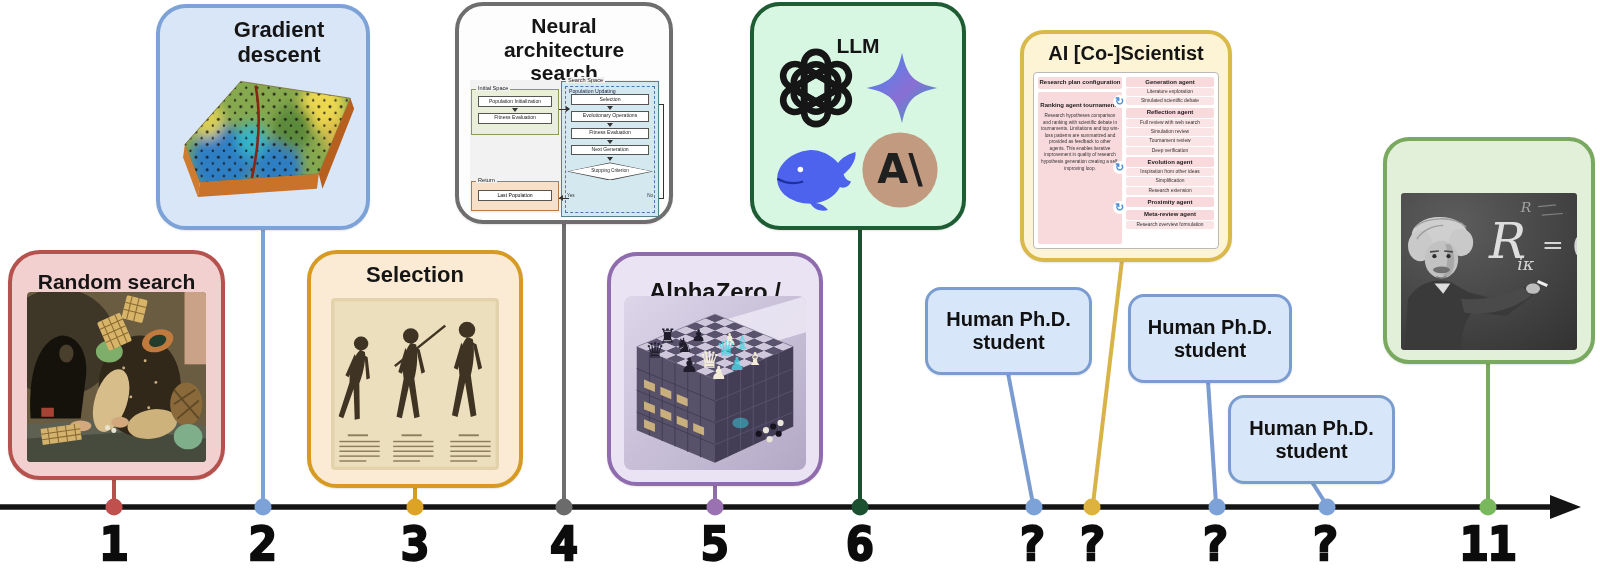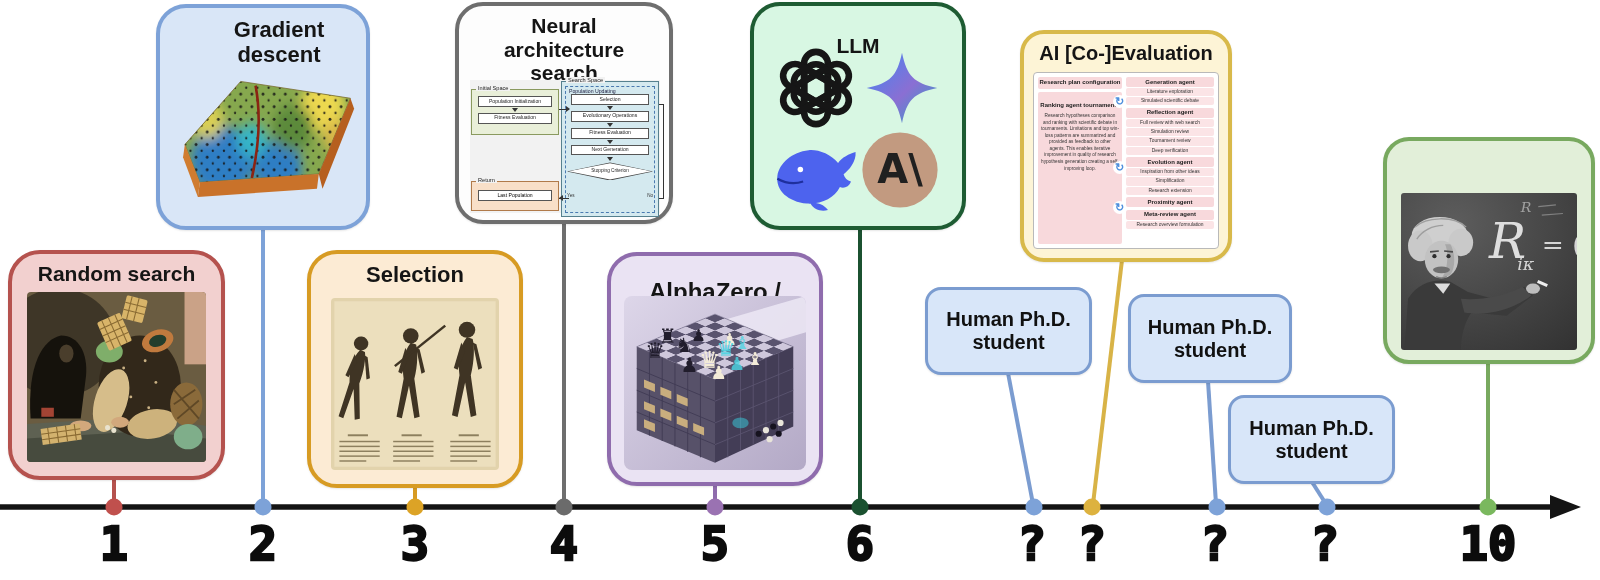--- a/index.html
+++ b/index.html
@@ -100,24 +100,24 @@
   <div class="axis-tick" style="left:114px">1</div>
   <div class="axis-tick" style="left:263px">2</div>
   <div class="axis-tick" style="left:415px">3</div>
   <div class="axis-tick" style="left:564px">4</div>
   <div class="axis-tick" style="left:715px">5</div>
   <div class="axis-tick" style="left:860px">6</div>
   <div class="axis-tick" style="left:1032px">?</div>
   <div class="axis-tick" style="left:1092px">?</div>
   <div class="axis-tick" style="left:1215px">?</div>
   <div class="axis-tick" style="left:1325px">?</div>
-  <div class="axis-tick" style="left:1488px">10</div>
+  <div class="axis-tick" style="left:1488px">11</div>
 
   <div class="box" style="left:8px;top:250px;width:217px;height:230px;border-width:4px;border-color:#b5524e;border-radius:32px;background:#f2d0cf;">
-    <div class="box-title" style="margin-top:8px;font-size:21px;">Random search</div>
+    <div class="box-title" style="margin-top:16px;font-size:21px;">Random search</div>
     <div class="img-frame" style="left:15px;right:15px;top:38px;bottom:14px;">
       <svg viewBox="0 0 100 94" preserveAspectRatio="none">
         <rect width="100" height="94" fill="#6a5c41"></rect>
         <ellipse cx="18" cy="28" rx="32" ry="30" fill="#3e3627"></ellipse>
         <rect x="88" y="0" width="12" height="40" fill="#caa287"></rect>
         <path d="M2,70 C0,40 9,26 19,24 C29,24 34,34 33,46 L30,70 Z" fill="#15120c"></path>
         <ellipse cx="22" cy="34" rx="4" ry="5" fill="#4a3e2c"></ellipse>
         <rect x="8" y="64" width="7" height="5" fill="#a34434"></rect>
         <path d="M0,73 L64,69 L100,74 L100,94 L0,94 Z" fill="#5e6152"></path>
         <path d="M0,81 L64,77 L100,81 L100,94 L0,94 Z" fill="#474b3e"></path>
@@ -399,21 +399,21 @@
 
     <div style="position:absolute;right:22px;bottom:16px;width:80px;height:80px;">
       <svg viewBox="-50 -50 100 100">
         <circle r="47" fill="#c29a80"></circle>
         <text y="16" text-anchor="middle" font-size="50" font-weight="bold" fill="#202020" font-family="DejaVu Sans, sans-serif">A\</text>
       </svg>
     </div>
   </div>
 
   <div class="box" style="left:1020px;top:30px;width:212px;height:232px;border-width:4px;border-color:#d8b94a;border-radius:24px;background:#fdf4d6;">
-    <div class="box-title" style="margin-top:8px;font-size:20px;">AI [Co-]Evaluation</div>
+    <div class="box-title" style="margin-top:8px;font-size:20px;">AI [Co-]Scientist</div>
     <div class="cs-panel" style="left:9px;right:9px;top:38px;bottom:9px;">
       <div class="cs-left">
         <div class="cs-pink cs-head">Research plan configuration</div>
         <div class="cs-pink" style="flex:1;">
           <div class="cs-head" style="padding-top:10px;">Ranking agent tournaments</div>
           <div class="cs-body">Research hypotheses comparison and ranking with scientific debate in tournaments. Limitations and top win-loss patterns are summarized and provided as feedback to other agents. This enables iterative improvement in quality of research hypothesis generation creating a self-improving loop.</div>
         </div>
       </div>
       <div class="cs-right">
         <div>

